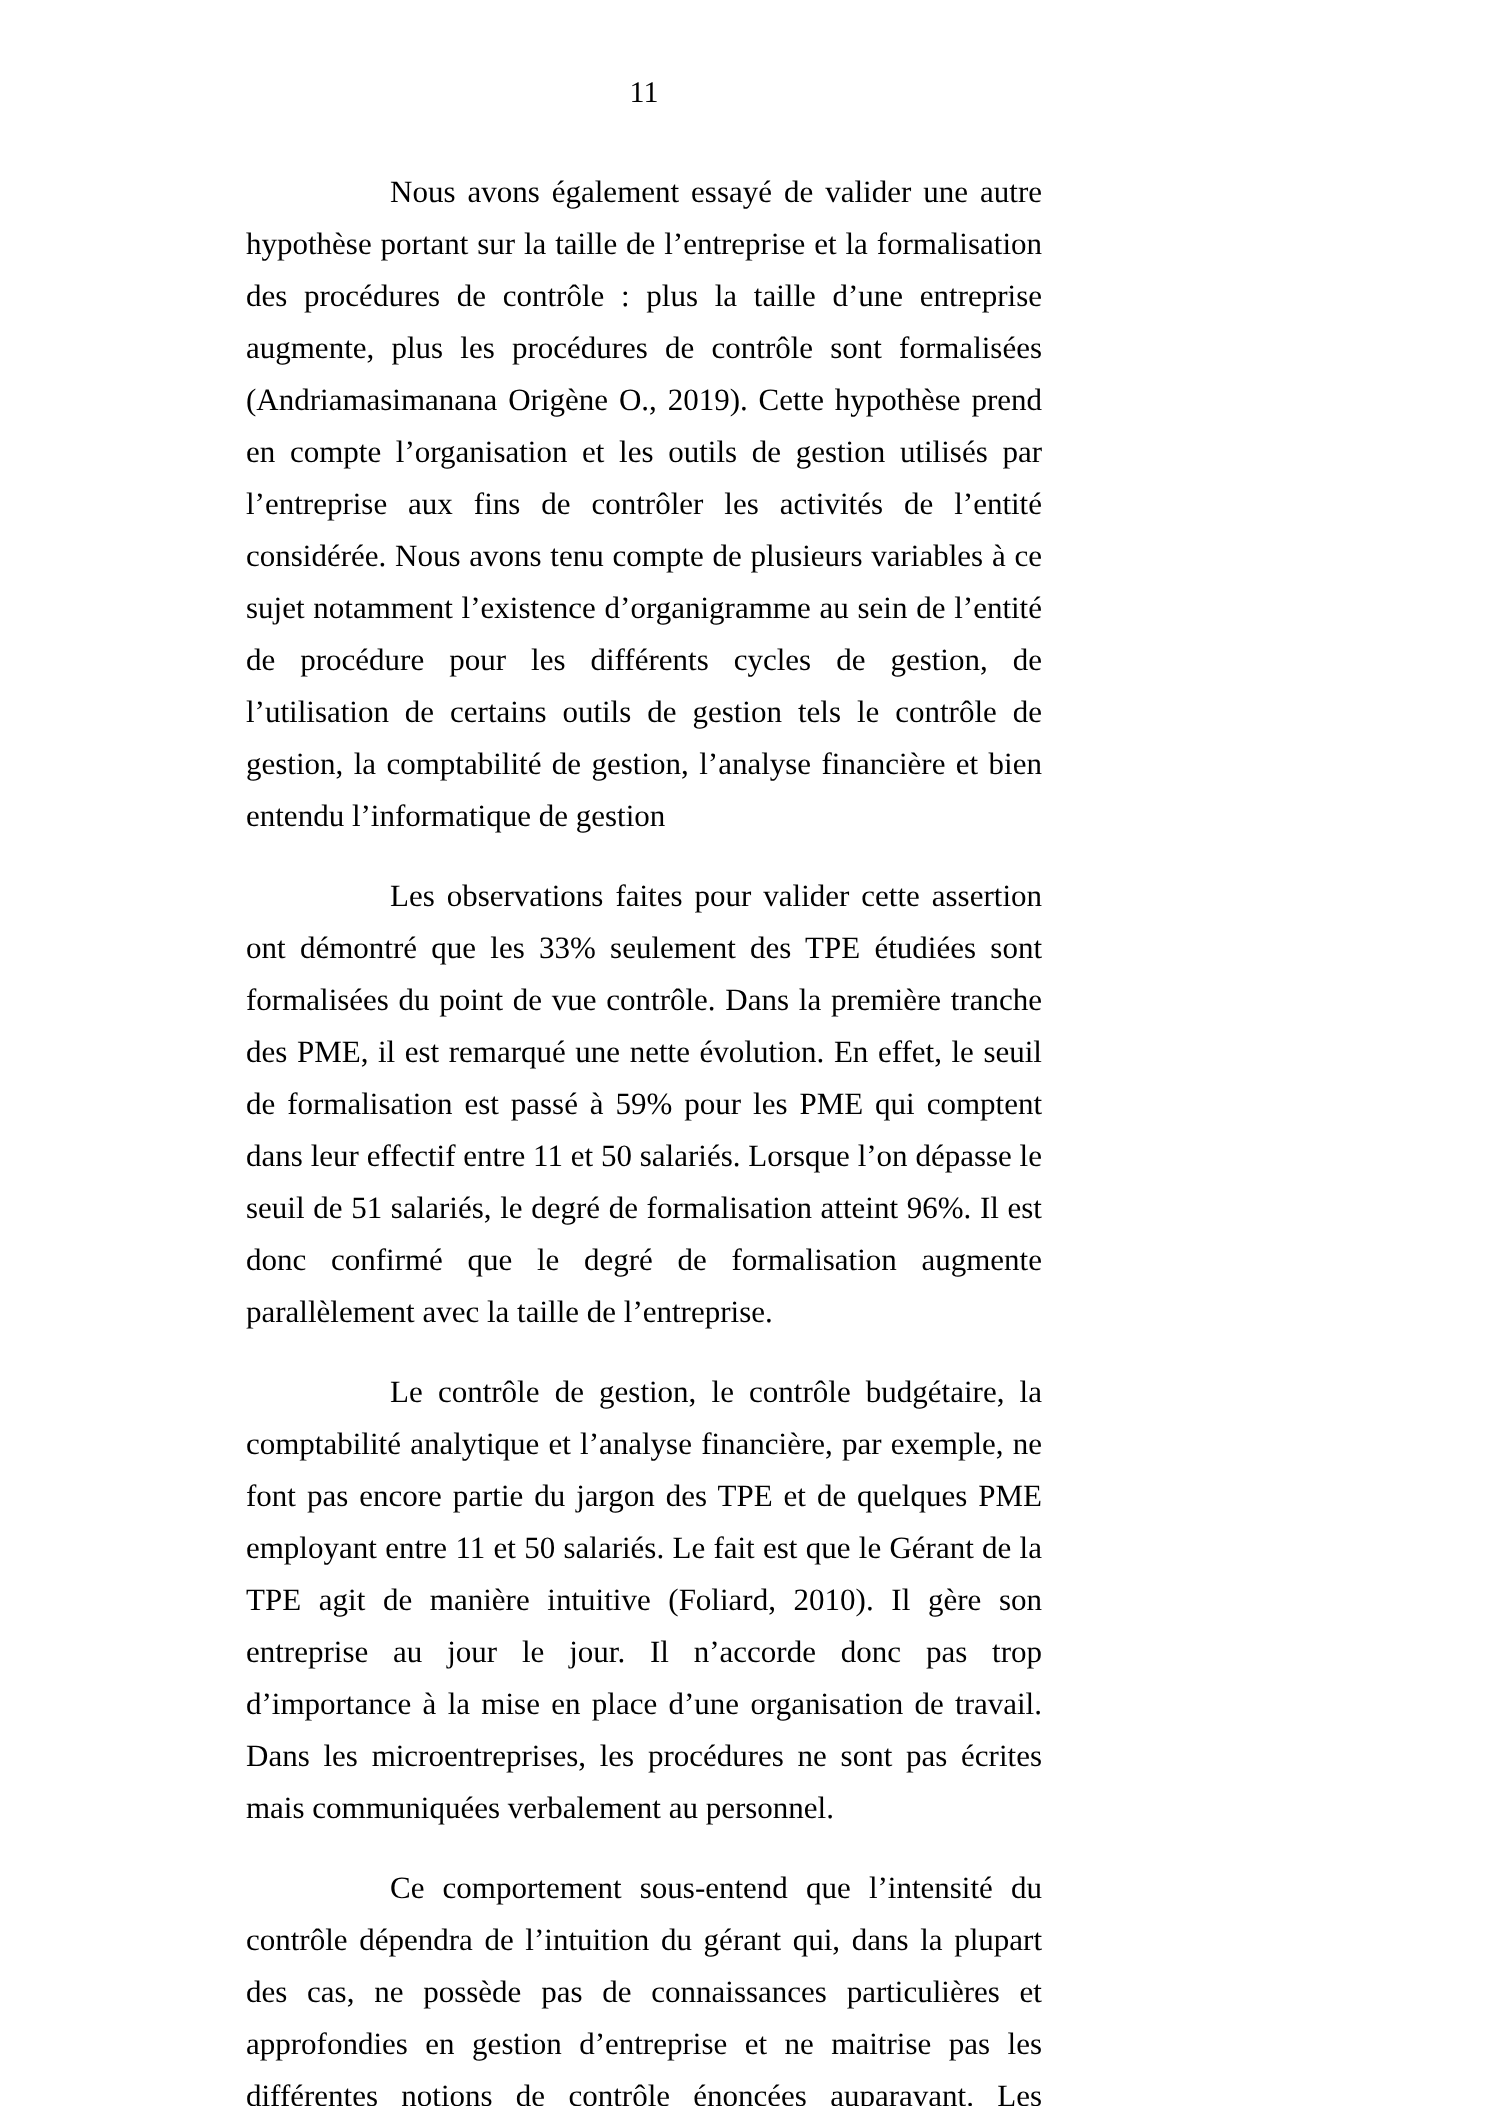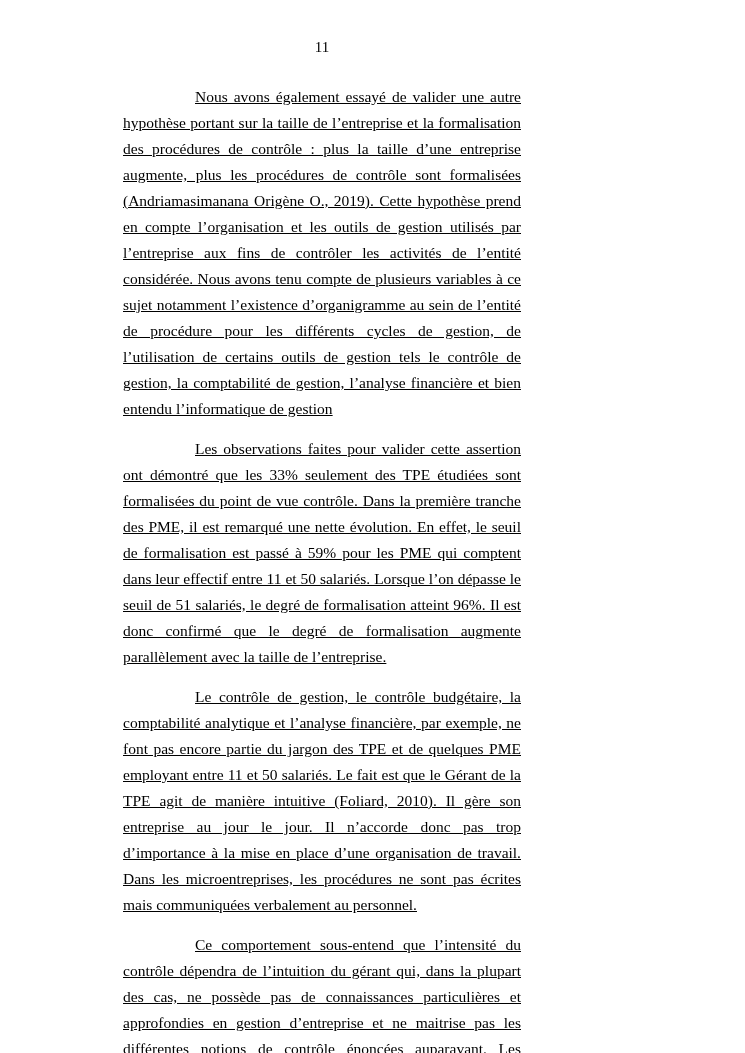--- a/index.html
+++ b/index.html
@@ -39,21 +39,20 @@
   }
   .section-heading .hl2 {
     text-align: left;
   }
   p.body-para {
     font-size: 15.5px;
     line-height: 26px;
     text-align: justify;
     text-indent: 72px;
     margin: 0 0 14px 0;
-    text-decoration: underline;
   }
 </style>
 </head>
 <body>
 
 <div class="page">
 
   <div class="page-number">11</div>
 
 

